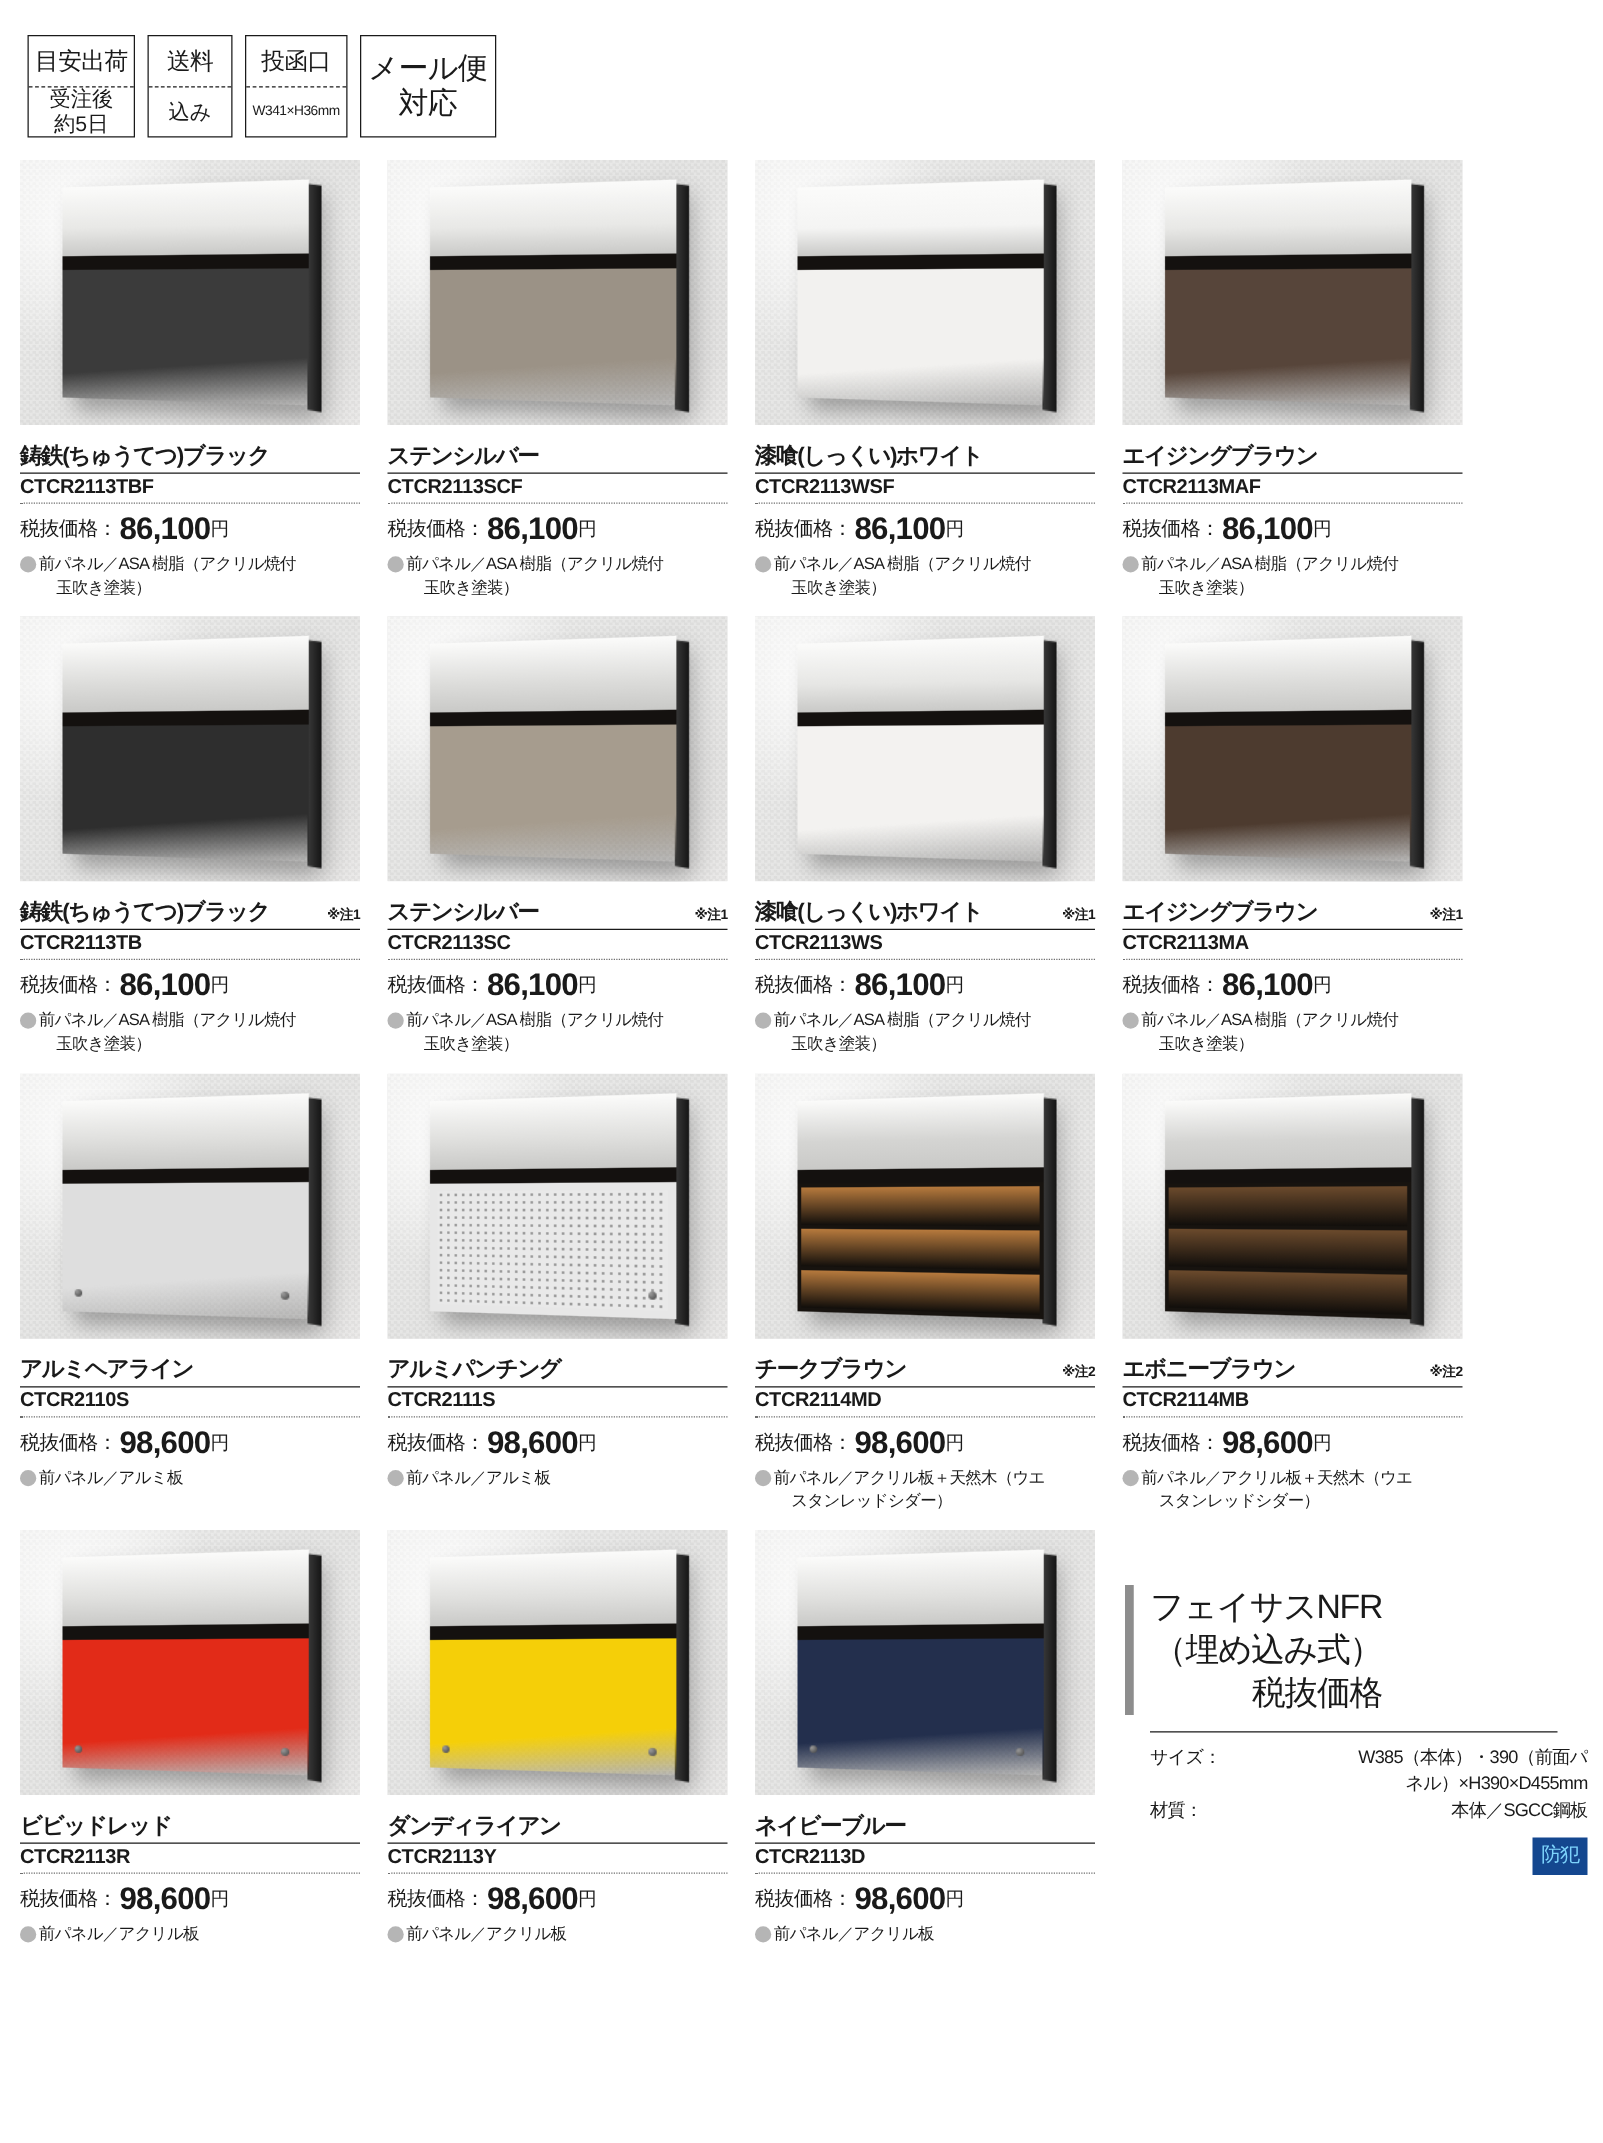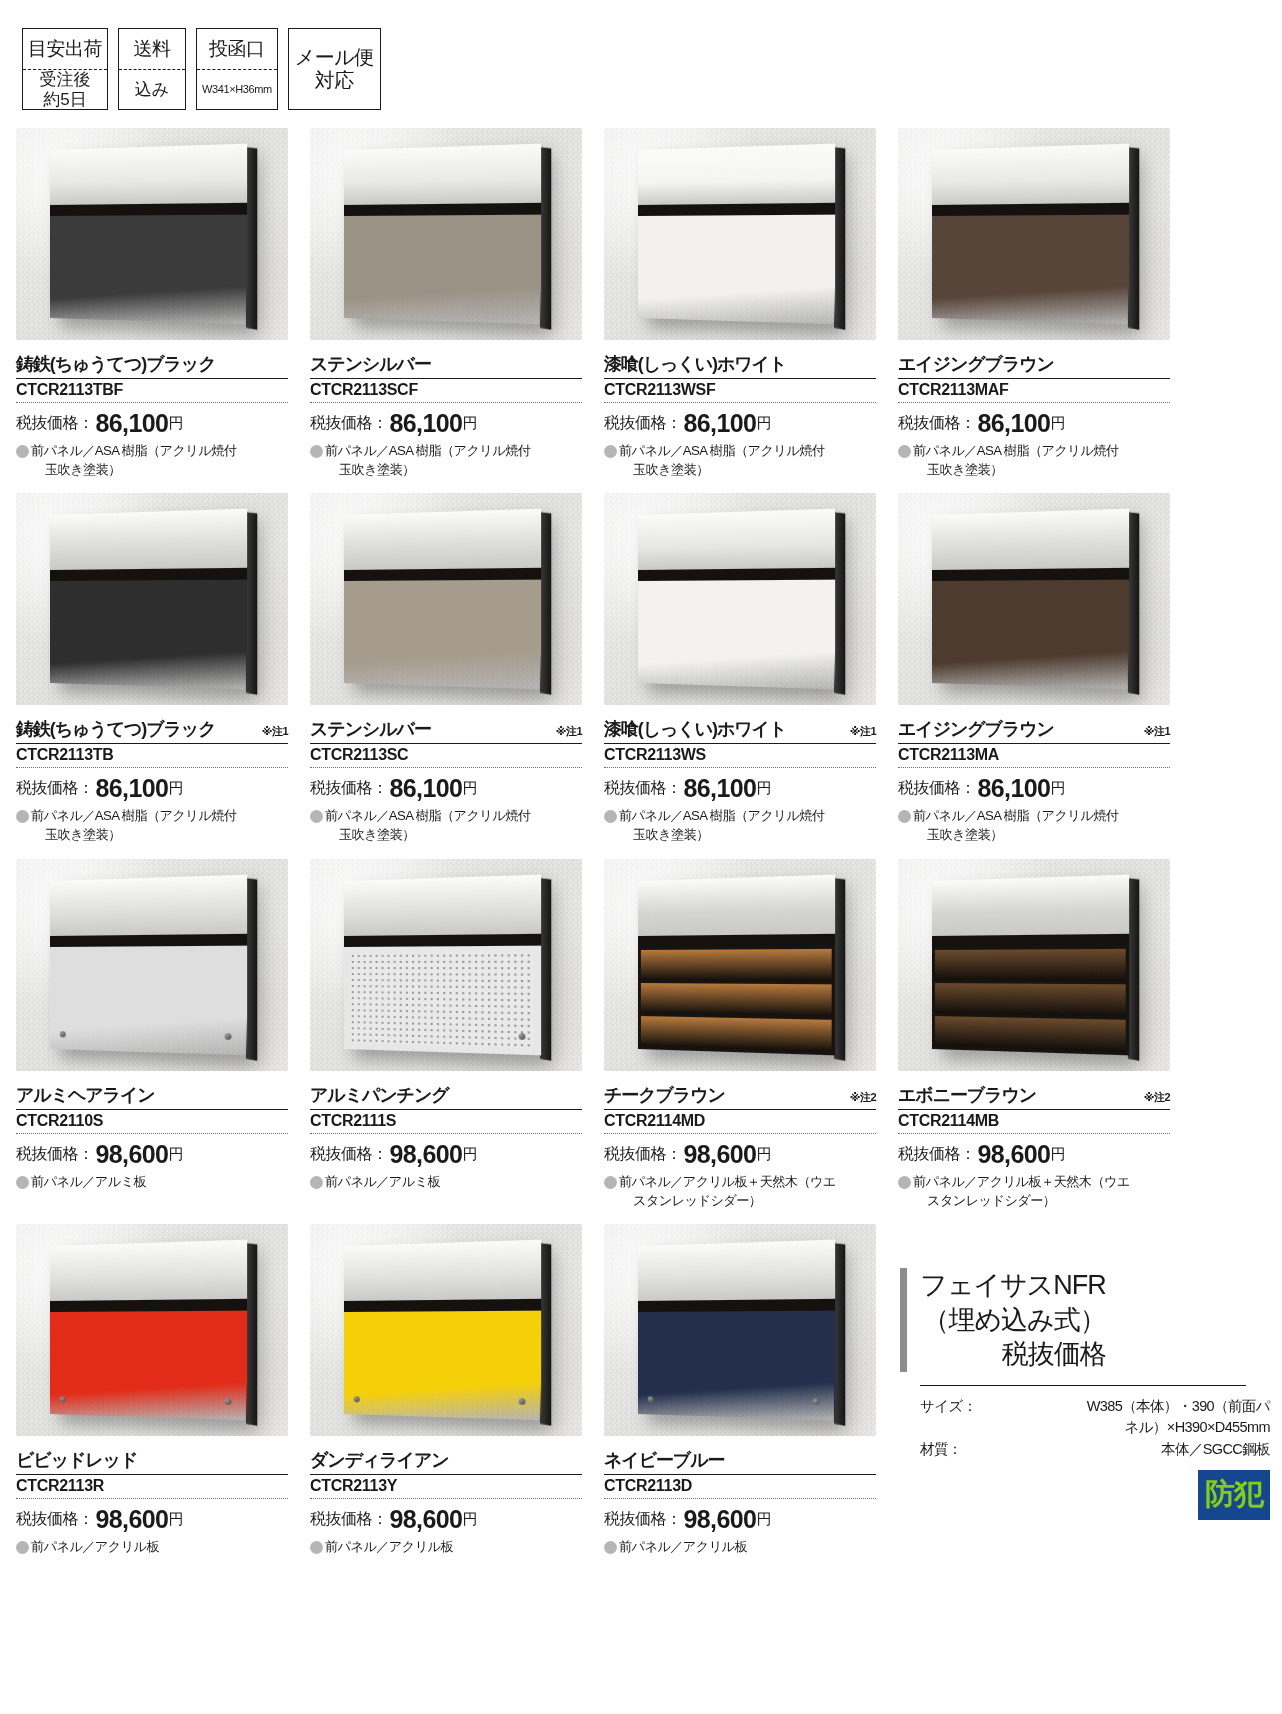--- a/index.html
+++ b/index.html
@@ -43,21 +43,21 @@
     display: flex; align-items: center; justify-content: center;
     flex-direction: column;
     font-size: 17px;
     line-height: 1.12;
     padding: 0 5px;
     white-space: nowrap;
   }
   .badge-bot.tiny { font-size: 11px; letter-spacing: -0.4px; }
   .badge.single {
     justify-content: center; align-items: center;
-    font-size: 20px; line-height: 1.15; text-align: center;
+    font-size: 24px; line-height: 1.15; text-align: center;
     letter-spacing: -0.5px;
     padding: 0 6px;
   }
 
   
   .grid {
     position: absolute;
     top: 128px; left: 0;
     width: 1021px;
     display: grid;
@@ -188,22 +188,22 @@
   .sp-body { margin: 10px 0 0 20px; font-size: 14.5px; line-height: 1.5; letter-spacing: -0.6px; }
   .sp-line { display: flex; }
   .sp-key { flex: 0 0 auto; white-space: nowrap; }
   .sp-val { flex: 1; }
   .sp-ind { padding-left: 42px; }
   .sp-ind2 { padding-left: 52px; }
   .sp-badge {
     margin: 9px 0 0 20px;
     display: inline-block;
     background: #14478f;
-    color: #84cc16;
-    font-size: 30px; font-weight: 700;
+    color: #7dd3fc;
+    font-size: 16px; font-weight: 400;
     padding: 4px 7px 5px;
     letter-spacing: -1px;
   }
 </style>
 </head>
 <body>
 
 <div class="badge-strip" id="badgeStrip">
     <div class="badge">
       <div class="badge-top">目安出荷</div>

